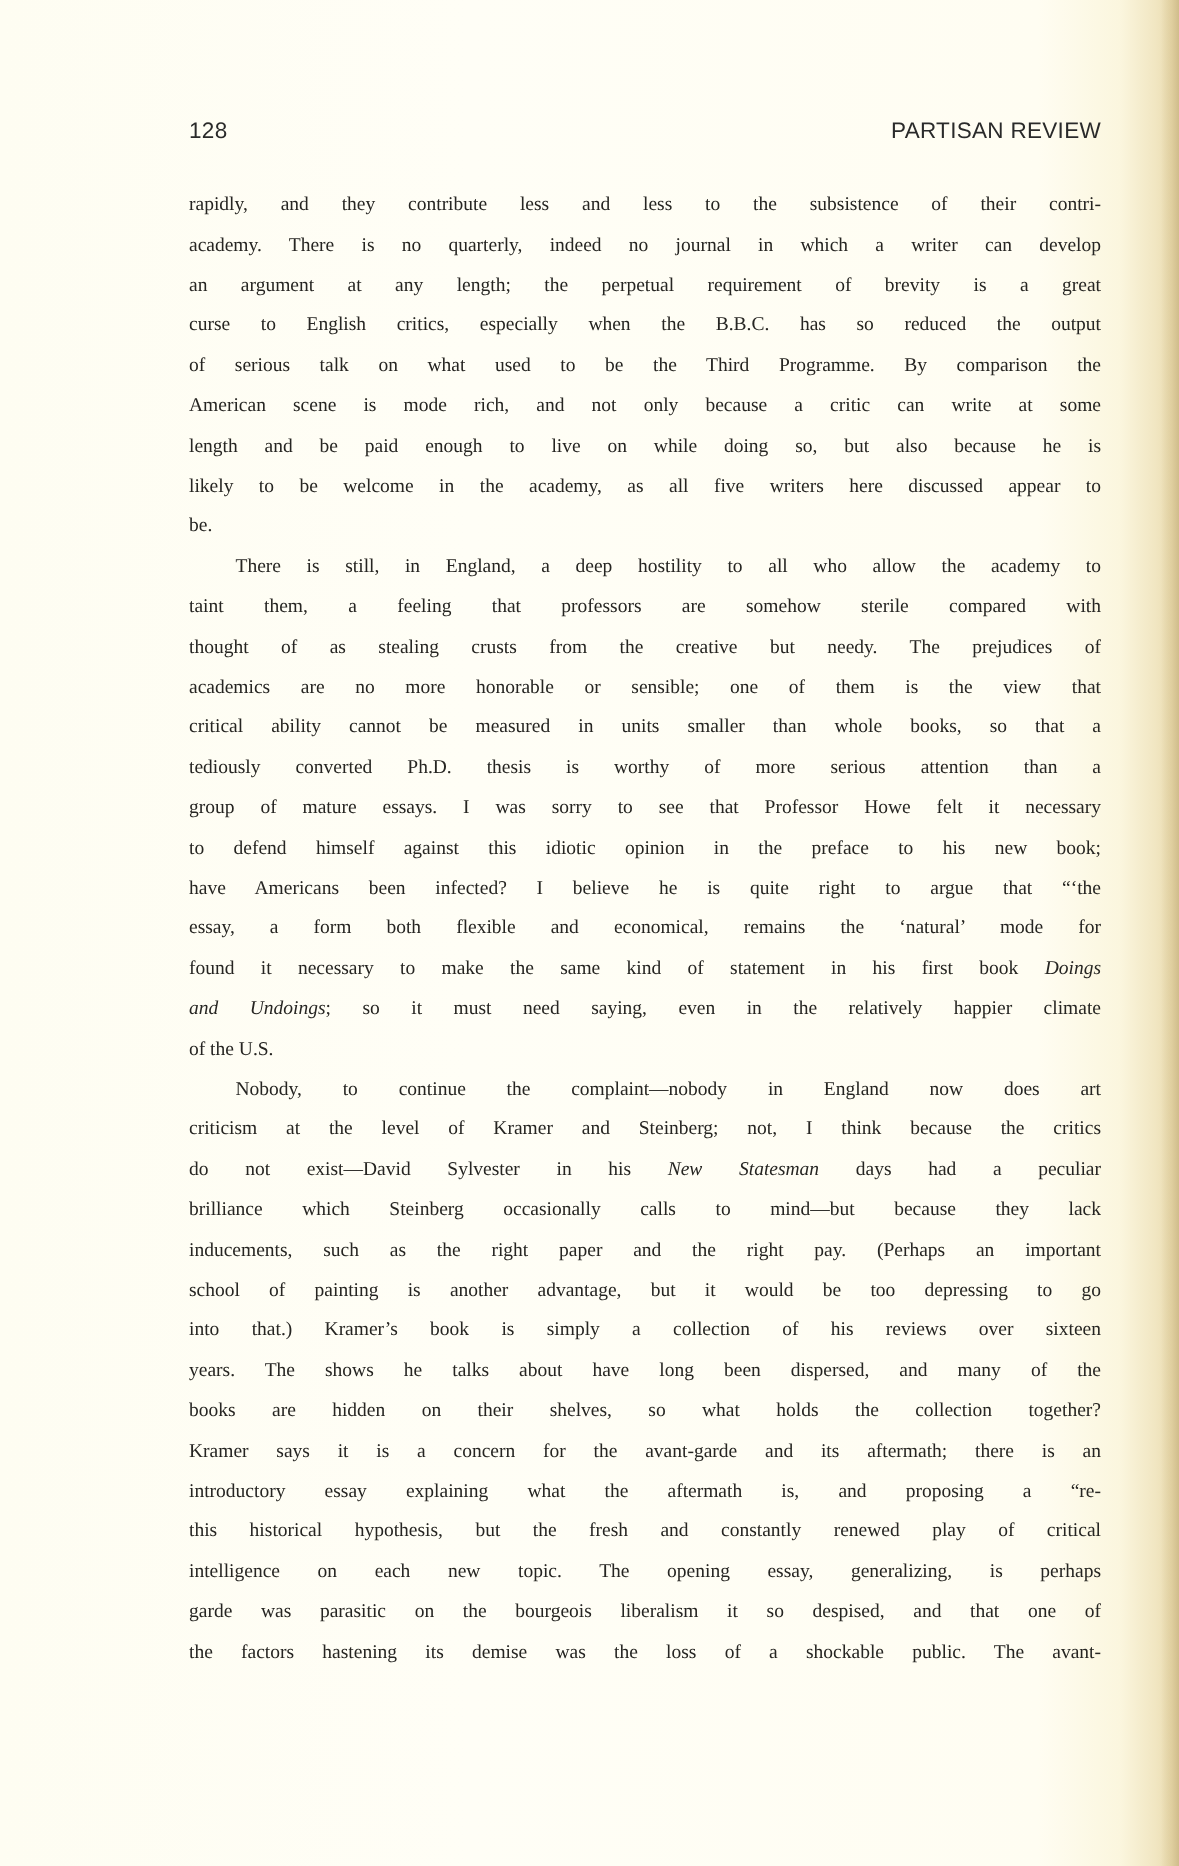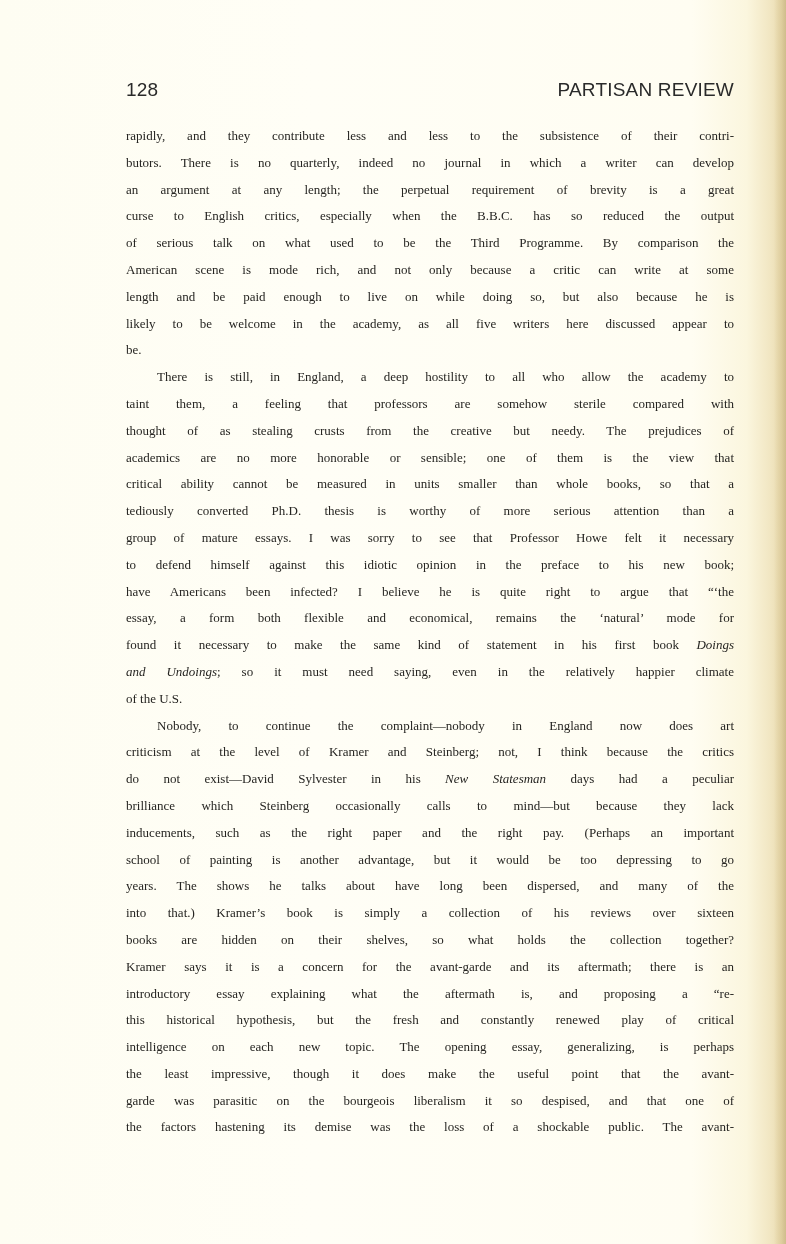--- a/index.html
+++ b/index.html
@@ -27,21 +27,21 @@
       height: 1244px;
       background: linear-gradient(to right, rgba(230,214,168,0) 0%, rgba(215,196,145,0.55) 60%, rgba(200,180,130,0.75) 100%);
     }
     .running-head {
       position: absolute;
       left: 126px;
       top: 79px;
       width: 608px;
       height: 20px;
       font-family: "Liberation Sans", sans-serif;
-      font-size: 19px;
+      font-size: 15px;
       color: #2a2a2a;
       letter-spacing: 0.2px;
     }
     .running-head .folio {
       position: absolute;
       left: 0; top: 0;
     }
     .running-head .journal {
       position: absolute;
       right: 0; top: 0;
@@ -83,21 +83,21 @@
 
   <div class="running-head">
     <span class="folio">128</span>
     <span class="journal">PARTISAN REVIEW</span>
   </div>
 
   <div class="body-text">
 
     <div>
       <span class="line">rapidly, and they contribute less and less to the subsistence of their contri-</span>
-      <span class="line">butors. There is no quarterly, indeed no journal in which a writer can develop</span>
+      <span class="line">academy. There is no quarterly, indeed no journal in which a writer can develop</span>
       <span class="line">an argument at any length; the perpetual requirement of brevity is a great</span>
       <span class="line">curse to English critics, especially when the B.B.C. has so reduced the output</span>
       <span class="line">of serious talk on what used to be the Third Programme. By comparison the</span>
       <span class="line">American scene is mode rich, and not only because a critic can write at some</span>
       <span class="line">length and be paid enough to live on while doing so, but also because he is</span>
       <span class="line">likely to be welcome in the academy, as all five writers here discussed appear to</span>
       <span class="line last">be.</span>
     </div>
 
     <div>
@@ -116,25 +116,24 @@
       <span class="line last">of the U.S.</span>
     </div>
 
     <div>
       <span class="line indented">Nobody, to continue the complaint—nobody in England now does art</span>
       <span class="line">criticism at the level of Kramer and Steinberg; not, I think because the critics</span>
       <span class="line"><span>do not exist—David Sylvester in his </span><em>New Statesman</em><span> days had a peculiar</span></span>
       <span class="line">brilliance which Steinberg occasionally calls to mind—but because they lack</span>
       <span class="line">inducements, such as the right paper and the right pay. (Perhaps an important</span>
       <span class="line">school of painting is another advantage, but it would be too depressing to go</span>
+      <span class="line">into that.) Kramer’s book is simply a collection of his reviews over sixteen</span>
       <span class="line">years. The shows he talks about have long been dispersed, and many of the</span>
-      <span class="line">into that.) Kramer’s book is simply a collection of his reviews over sixteen</span>
       <span class="line">books are hidden on their shelves, so what holds the collection together?</span>
       <span class="line">Kramer says it is a concern for the avant-garde and its aftermath; there is an</span>
       <span class="line">introductory essay explaining what the aftermath is, and proposing a “re-</span>
       <span class="line">this historical hypothesis, but the fresh and constantly renewed play of critical</span>
       <span class="line">intelligence on each new topic. The opening essay, generalizing, is perhaps</span>
-      <span class="line">the least impressive, though it does make the useful point that the avant-</span>
       <span class="line">garde was parasitic on the bourgeois liberalism it so despised, and that one of</span>
       <span class="line">the factors hastening its demise was the loss of a shockable public. The avant-</span>
     </div>
   </div>
 </div>
 
 </body></html>

